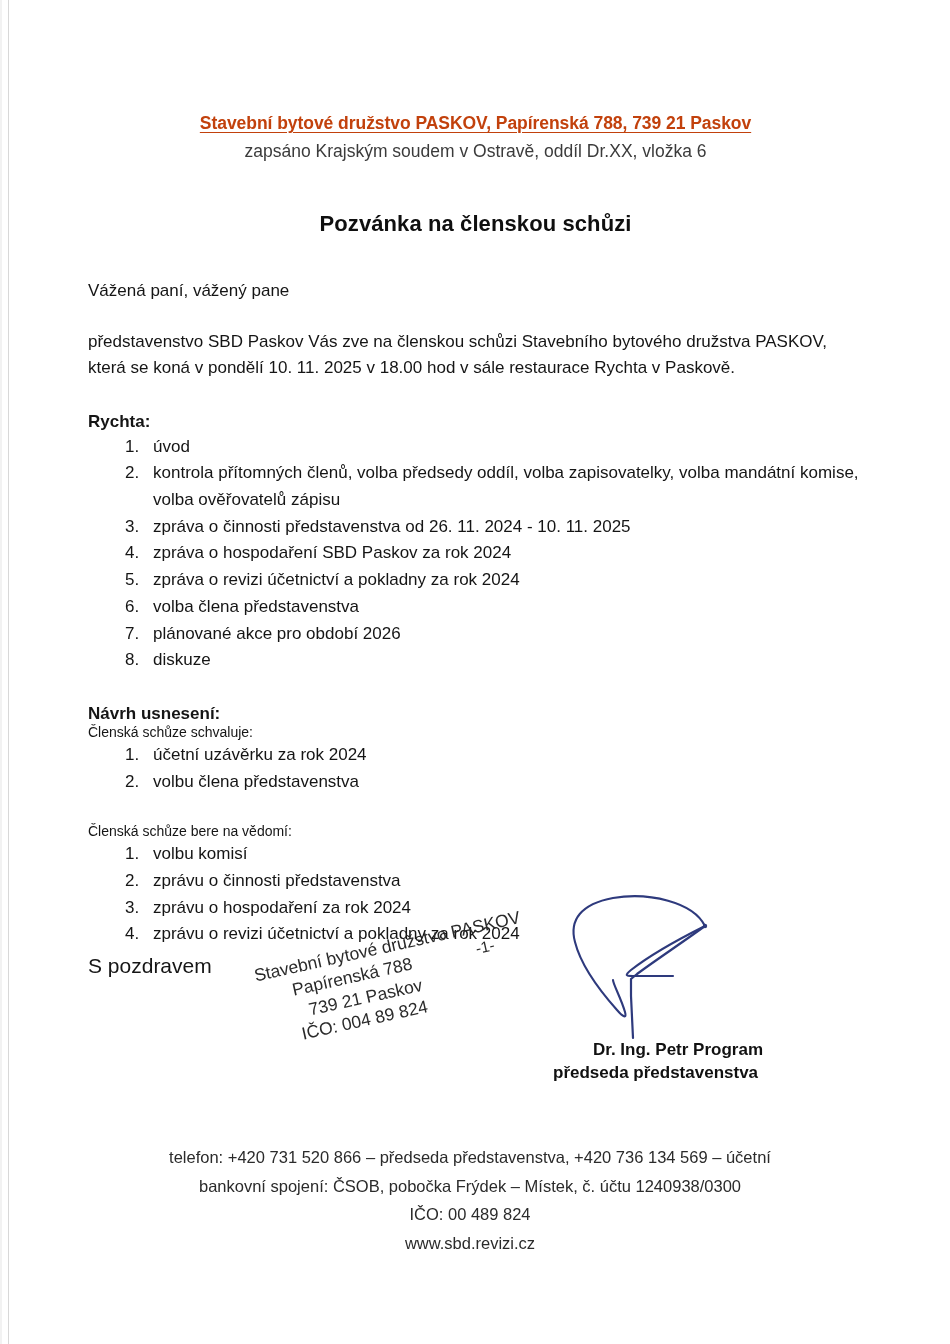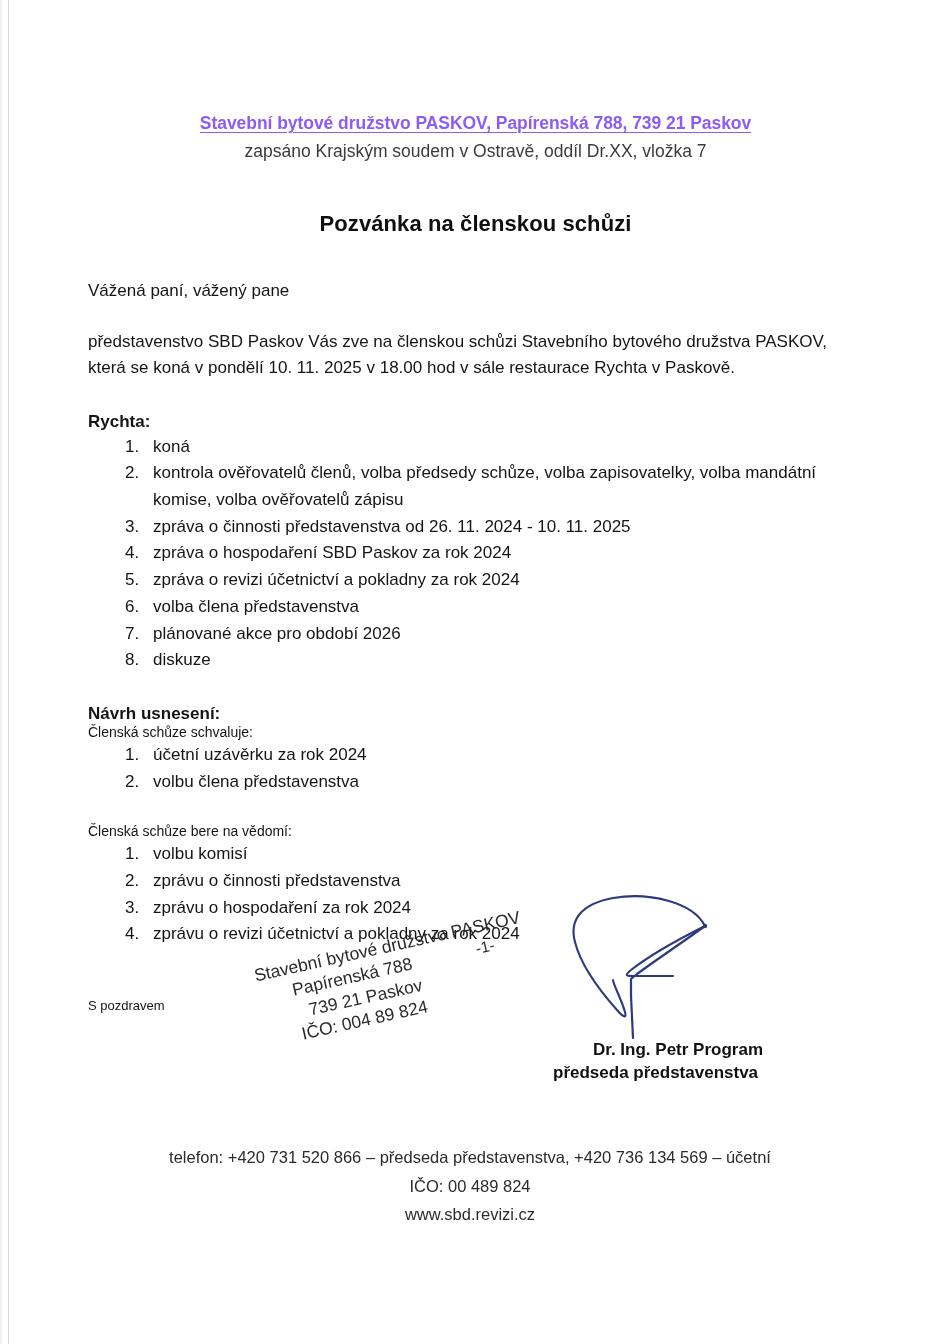--- a/index.html
+++ b/index.html
@@ -43,21 +43,21 @@
   }
 
   
   .hdr {
     text-align: center;
     margin-top: 112px;
   }
   .hdr-line1 {
     font-weight: bold;
     font-size: 17.5px;
-    color: #8b5cf6;
+    color: #c2410c;
     text-decoration: underline;
     text-underline-offset: 3px;
     letter-spacing: -0.05px;
     line-height: 1.35;
   }
   .hdr-line2 {
     font-size: 17.5px;
     color: #3b3b3b;
     line-height: 1.45;
     margin-top: 3px;
@@ -106,24 +106,24 @@
   ol.doc-list li {
     padding-left: 9px;
     margin: 0;
   }
   ol.doc-list li::marker {
     font-size: 17px;
   }
 
   
   .closing {
-    font-size: 13px;
+    font-size: 21px;
     position: absolute;
     left: 88px;
-    top: 998px;
+    top: 954px;
   }
 
   
   .stamp {
     position: absolute;
     left: 252px;
     top: 965px;
     transform: rotate(-12.5deg);
     transform-origin: left top;
     font-family: "Liberation Sans", sans-serif;
@@ -184,33 +184,33 @@
 
 <div class="page">
 
   <div class="scan-edge-2"></div>
   <div class="scan-edge"></div>
 
   <div class="content">
 
     <div class="hdr">
       <div class="hdr-line1">Stavební bytové družstvo PASKOV, Papírenská 788, 739 21 Paskov</div>
-      <div class="hdr-line2">zapsáno Krajským soudem v Ostravě, oddíl Dr.XX, vložka 7</div>
+      <div class="hdr-line2">zapsáno Krajským soudem v Ostravě, oddíl Dr.XX, vložka 6</div>
     </div>
 
     <div class="doc-title">Pozvánka na členskou schůzi</div>
 
     <div class="salutation">Vážená paní, vážený pane</div>
 
     <div class="intro">představenstvo SBD Paskov Vás zve na členskou schůzi Stavebního bytového družstva PASKOV, která se koná v pondělí 10. 11. 2025 v 18.00 hod v sále restaurace Rychta v Paskově.</div>
 
     <div class="sec-head">Rychta:</div>
     <ol class="doc-list">
-      <li>koná</li>
-      <li>kontrola ověřovatelů členů, volba předsedy schůze, volba zapisovatelky, volba mandátní komise, volba ověřovatelů zápisu</li>
+      <li>úvod</li>
+      <li>kontrola přítomných členů, volba předsedy oddíl, volba zapisovatelky, volba mandátní komise, volba ověřovatelů zápisu</li>
       <li>zpráva o činnosti představenstva od 26. 11. 2024 - 10. 11. 2025</li>
       <li>zpráva o hospodaření SBD Paskov za rok 2024</li>
       <li>zpráva o revizi účetnictví a pokladny za rok 2024</li>
       <li>volba člena představenstva</li>
       <li>plánované akce pro období 2026</li>
       <li>diskuze</li>
     </ol>
 
     <div class="sec-head">Návrh usnesení:</div>
     <div class="sub-head">Členská schůze schvaluje:</div>
@@ -247,17 +247,18 @@
       <path d="M 152 40 C 124 54, 96 70, 78 84 C 72 89, 72 90, 80 90 C 92 90, 108 90, 120 90" fill="none" stroke="#2e3a7d" stroke-width="2.1" stroke-linecap="round" transform="translate(0,0)"></path>
       <path d="M 152 40 C 130 56, 100 76, 84 88 L 78 93 L 78 110 L 80 152" fill="none" stroke="#2e3a7d" stroke-width="2.2" stroke-linecap="round"></path>
       <circle cx="152" cy="40" r="2.2" fill="#2e3a7d"></circle>
     </svg>
     <div class="sig-name">Dr. Ing. Petr Program</div>
     <div class="sig-role">předseda představenstva</div>
   </div>
 
   <div class="footer">
     <div>telefon: +420 731 520 866 – předseda představenstva, +420 736 134 569 – účetní</div>
+    <div>bankovní spojení: ČSOB, pobočka Frýdek – Místek, č. účtu 1240938/0300</div>
     <div>IČO: 00 489 824</div>
     <div>www.sbd.revizi.cz</div>
   </div>
 
 </div>
 
 </body></html>

